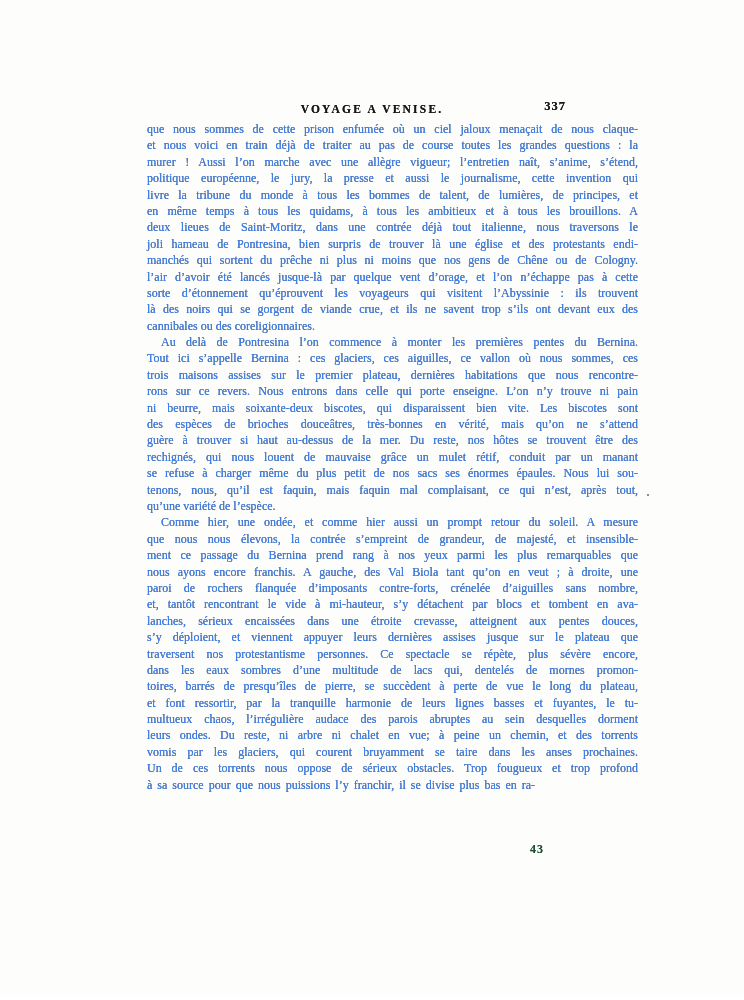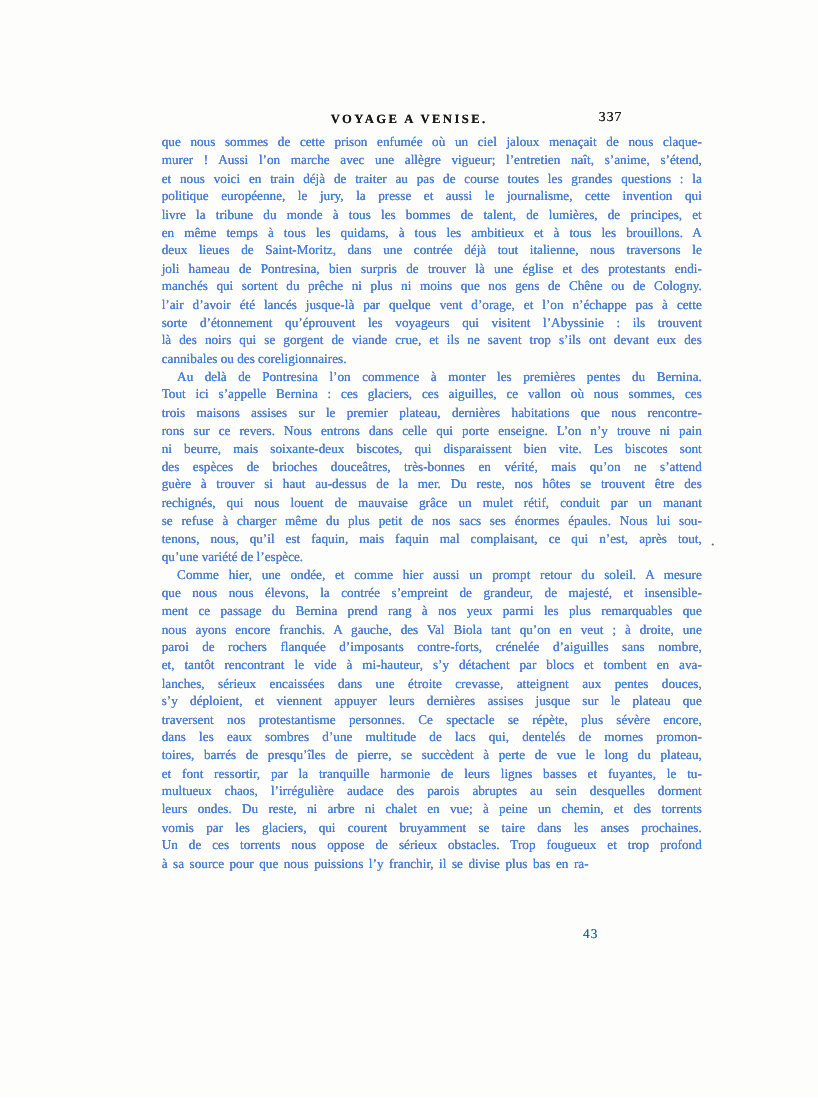--- a/index.html
+++ b/index.html
@@ -20,21 +20,21 @@
     text-align:center;
   }
   .header .title{
     font-size:11.5px;font-weight:bold;letter-spacing:2.2px;
     color:#1a1816;
     text-shadow:0 0 0.4px #2b2926;
     white-space:nowrap;
   }
   .header .folio{
     position:absolute;top:0;right:178px;
-    font-size:12.5px;font-weight:normal;letter-spacing:1px;
+    font-size:12.5px;font-weight:bold;letter-spacing:1px;
     color:#1a1816;text-shadow:0 0 0.4px #2b2926;
   }
   
   .body{
     position:absolute;top:121px;left:147px;width:491px;
     font-size:12px;
     color:#3b82f6;
     text-shadow:0 0 0.35px rgba(35,32,28,0.75);
   }
   .line{
@@ -43,44 +43,44 @@
     text-align-last:justify;
     white-space:normal;
   }
   .line.indent{padding-left:14px;}
   .line.para-last{text-align-last:left;}
   .line.spread{word-spacing:2px;}
   .line em{font-style:italic;}
   
   .sig{
     position:absolute;top:842px;left:530px;
-    font-size:12px;font-weight:normal;letter-spacing:1px;
-    color:#0369a1;text-shadow:0 0 0.4px rgba(40,36,32,0.6);
+    font-size:12px;font-weight:bold;letter-spacing:1px;
+    color:#14532d;text-shadow:0 0 0.4px rgba(40,36,32,0.6);
   }
   
   .inkdot{
     position:absolute;top:494px;left:647px;
     width:2px;height:2px;border-radius:50%;
     background:#6a6560;
   }
 </style>
 </head>
 <body>
 
 <div class="page">
 
   <div class="header">
     <span class="title">VOYAGE A VENISE.</span>
     <span class="folio">337</span>
   </div>
 
   <div class="body" id="page-body-lines">
       <div class="line">que nous sommes de cette prison enfumée où un ciel jaloux menaçait de nous claque-</div>
+      <div class="line">et nous voici en train déjà de traiter au pas de course toutes les grandes questions : la</div>
       <div class="line">murer ! Aussi l’on marche avec une allègre vigueur; l’entretien naît, s’anime, s’étend,</div>
-      <div class="line">et nous voici en train déjà de traiter au pas de course toutes les grandes questions : la</div>
       <div class="line">politique européenne, le jury, la presse et aussi le journalisme, cette invention qui</div>
       <div class="line">livre la tribune du monde à tous les bommes de talent, de lumières, de principes, et</div>
       <div class="line">en même temps à tous les quidams, à tous les ambitieux et à tous les brouillons. A</div>
       <div class="line">deux lieues de Saint-Moritz, dans une contrée déjà tout italienne, nous traversons le</div>
       <div class="line">joli hameau de Pontresina, bien surpris de trouver là une église et des protestants endi-</div>
       <div class="line">manchés qui sortent du prêche ni plus ni moins que nos gens de Chêne ou de Cologny.</div>
       <div class="line">l’air d’avoir été lancés jusque-là par quelque vent d’orage, et l’on n’échappe pas à cette</div>
       <div class="line">sorte d’étonnement qu’éprouvent les voyageurs qui visitent l’Abyssinie : ils trouvent</div>
       <div class="line">là des noirs qui se gorgent de viande crue, et ils ne savent trop s’ils ont devant eux des</div>
       <div class="line para-last">cannibales ou des coreligionnaires.</div>

